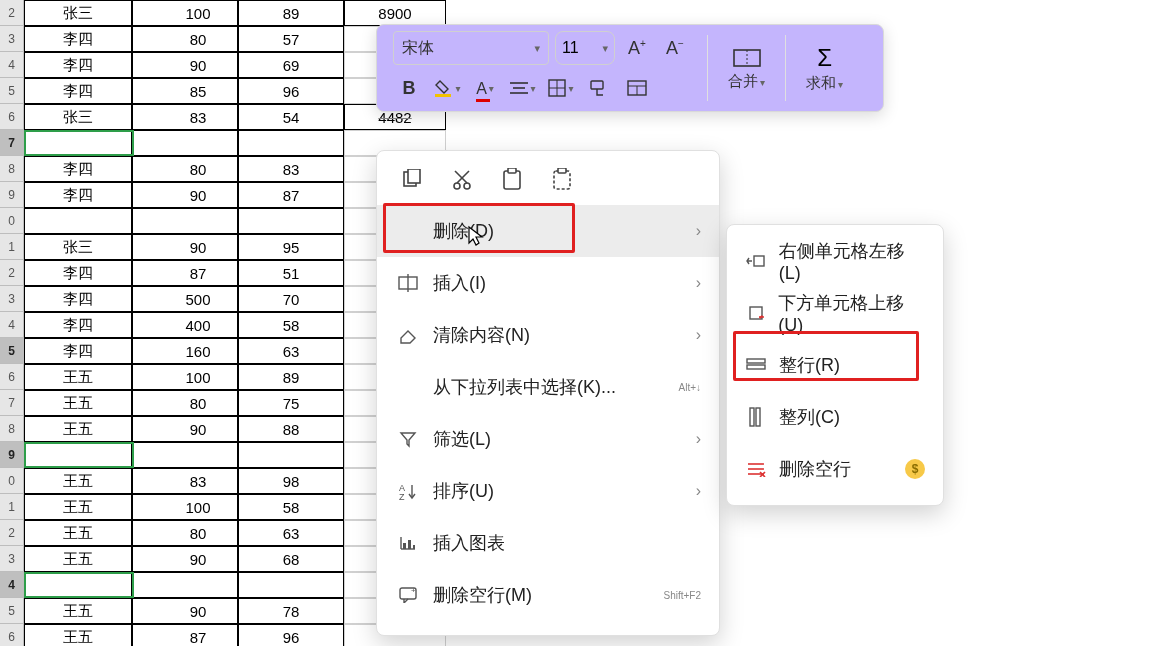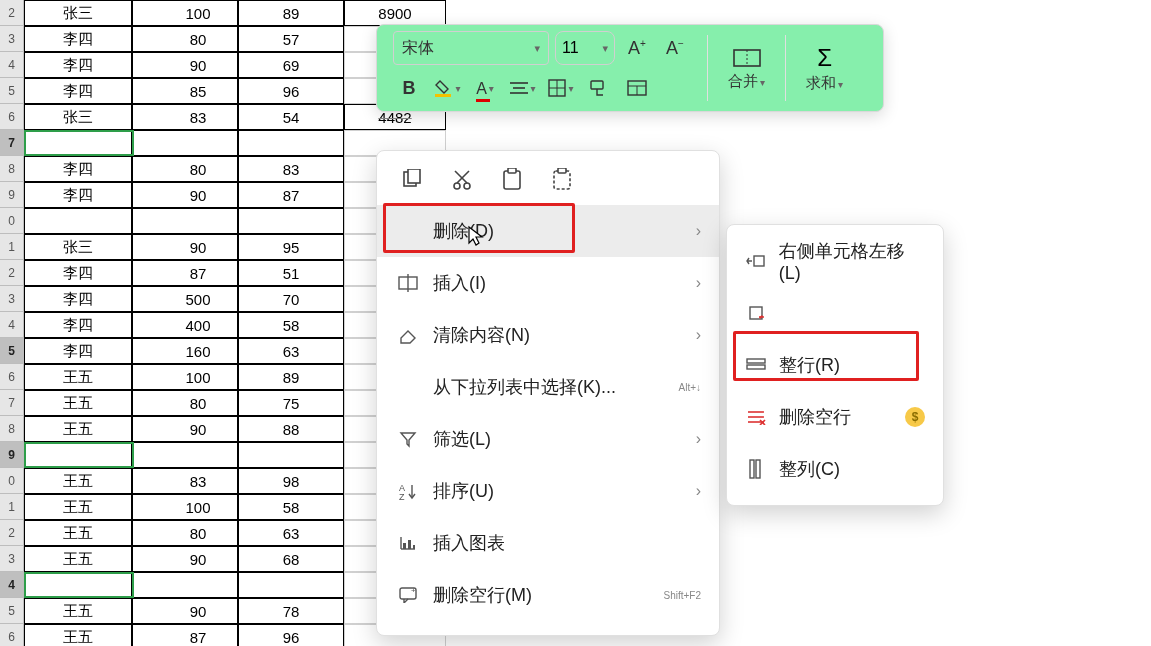--- a/index.html
+++ b/index.html
@@ -17,21 +17,21 @@
 .cA { width:108px; }
 .cB { width:106px;padding-left:26px; }
 .cC { width:106px; }
 .cD { width:102px; border-right:1px solid #000;}
 .thin { border:1px solid #d0d0d0; }
 .val { font-variant-numeric: tabular-nums; }
 
 .sel-outline { position:absolute; border:2px solid #2e9e4a; pointer-events:none; }
 
 
-.toolbar { position:absolute; left:376px; top:24px; width:508px; height:88px; background:#86efac; border:1px solid #d9d9d9; border-radius:8px; box-shadow:0 4px 16px rgba(0,0,0,.15); display:flex; align-items:stretch; padding:6px 10px; gap:8px; }
+.toolbar { position:absolute; left:376px; top:24px; width:508px; height:88px; background:#c4b5fd; border:1px solid #d9d9d9; border-radius:8px; box-shadow:0 4px 16px rgba(0,0,0,.15); display:flex; align-items:stretch; padding:6px 10px; gap:8px; }
 .tool-sec { display:flex; flex-direction:column; justify-content:space-between; padding:0 6px; }
 .tool-row { display:flex; align-items:center; gap:6px; height:34px;}
 .fontbox { width:156px; height:34px; border:1px solid #d0d0d0; border-radius:4px; display:flex; align-items:center; padding:0 8px; font-size:16px; color:#333; justify-content:space-between;}
 .sizebox { width:60px; height:34px; border:1px solid #d0d0d0; border-radius:8px; display:flex; align-items:center; padding:0 6px; font-size:16px; justify-content:space-between;}
 .chev { font-size:11px; color:#666; }
 .ibtn { width:32px; height:32px; display:flex; align-items:center; justify-content:center; font-size:18px; color:#333; border-radius:4px;}
 .sep { width:1px; background:#e0e0e0; margin:4px 2px;}
 .stack { display:flex; flex-direction:column; align-items:center; justify-content:center; gap:2px; padding:0 10px;}
 .stack .lab{ font-size:15px; color:#333; }
 .drop-caret { font-size:10px; color:#666; margin-left:2px;}
@@ -445,46 +445,47 @@
     <span>右侧单元格左移(L)</span>
   </div>
   <div class="sitem">
     <span class="ic">
         <svg width="18" height="18">
           <rect x="3" y="3" width="12" height="12" fill="none" stroke="#555" stroke-width="1.4"></rect>
           <line x1="12" y1="13" x2="17" y2="13" stroke="#d33" stroke-width="1.6"></line>
           <line x1="14" y1="11" x2="14" y2="15" stroke="#d33" stroke-width="1.6" transform="rotate(45 14 13)"></line>
         </svg>
       </span>
+    <span>下方单元格上移(U)</span>
   </div>
   <div class="sitem">
     <span class="ic">
         <svg width="20" height="14">
           <rect x="1" y="1" width="18" height="4" fill="none" stroke="#555" stroke-width="1.4"></rect>
           <rect x="1" y="7" width="18" height="4" fill="none" stroke="#555" stroke-width="1.4"></rect>
         </svg>
       </span>
     <span>整行(R)</span>
+  </div>
+  <div class="sitem">
+    <span class="ic">
+        <svg width="14" height="20">
+          <rect x="1" y="1" width="4" height="18" fill="none" stroke="#555" stroke-width="1.4"></rect>
+          <rect x="7" y="1" width="4" height="18" fill="none" stroke="#555" stroke-width="1.4"></rect>
+        </svg>
+      </span>
+    <span>整列(C)</span>
   </div>
   <div class="sitem">
     <span class="ic">
         <svg width="20" height="16">
           <line x1="2" y1="3" x2="18" y2="3" stroke="#d33" stroke-width="1.6"></line>
           <line x1="2" y1="8" x2="18" y2="8" stroke="#d33" stroke-width="1.6"></line>
           <line x1="2" y1="13" x2="18" y2="13" stroke="#d33" stroke-width="1.6"></line>
           <line x1="14" y1="11" x2="19" y2="16" stroke="#d33" stroke-width="1.6"></line>
           <line x1="19" y1="11" x2="14" y2="16" stroke="#d33" stroke-width="1.6"></line>
         </svg>
       </span>
     <span>删除空行</span>
     <span class="coin">$</span>
   </div>
-  <div class="sitem">
-    <span class="ic">
-        <svg width="14" height="20">
-          <rect x="1" y="1" width="4" height="18" fill="none" stroke="#555" stroke-width="1.4"></rect>
-          <rect x="7" y="1" width="4" height="18" fill="none" stroke="#555" stroke-width="1.4"></rect>
-        </svg>
-      </span>
-    <span>整列(C)</span>
-  </div>
   <div class="redbox" style="left:6px; top:106px; width:186px; height:50px;"></div>
 </div>
 
 </body></html>

